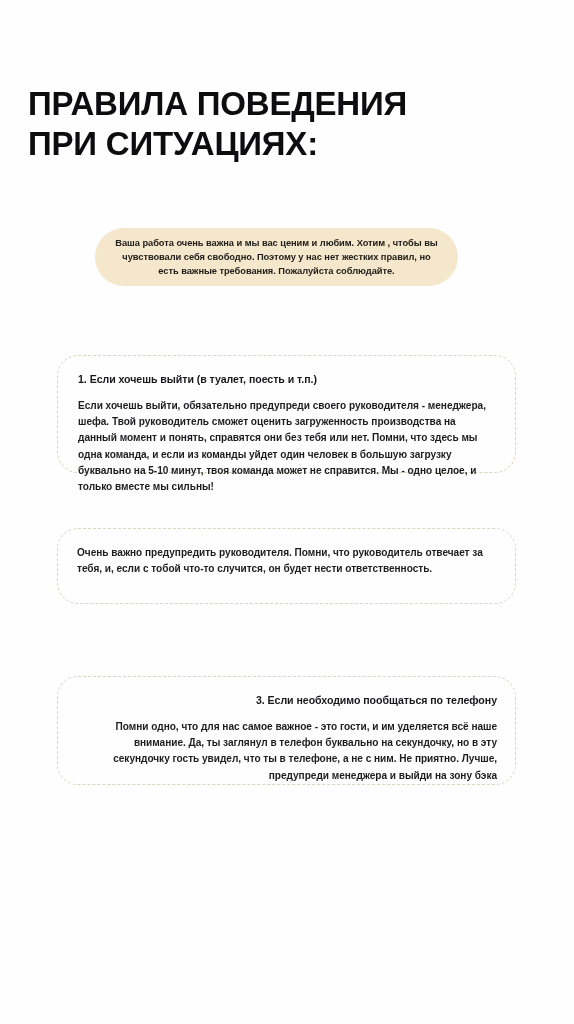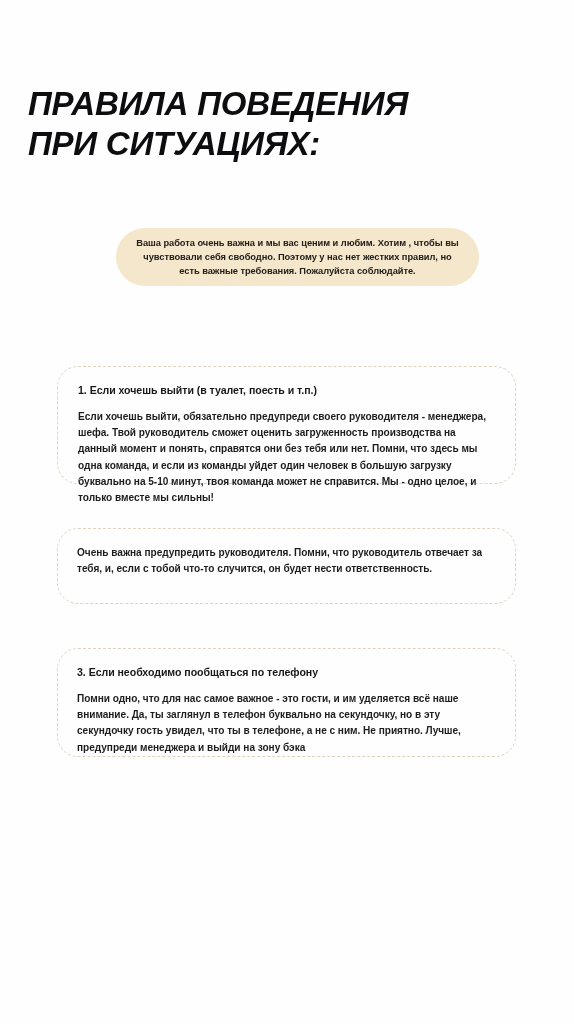--- a/index.html
+++ b/index.html
@@ -34,27 +34,26 @@
   }
   .title-line {
     display: block;
     font-size: 33px;
     line-height: 40px;
     font-weight: 700;
     letter-spacing: -0.2px;
     color: #0d0d0f;
     text-transform: uppercase;
     white-space: nowrap;
-    font-style: italic;
   }
 
   
   .callout {
     position: absolute;
-    left: 116px;
+    left: 95px;
     top: 228px;
     width: 363px;
     height: 58px;
     box-sizing: border-box;
     background: #f5e7cb;
     border-radius: 29px;
     display: flex;
     align-items: center;
     justify-content: center;
     padding: 0 16px;
@@ -73,23 +72,23 @@
   .card {
     position: absolute;
     left: 57px;
     width: 459px;
     box-sizing: border-box;
     border: 1.5px dashed #ddd4c0;
     border-radius: 21px;
     background: transparent;
     padding: 16px 18px 16px 19px;
   }
-  .card-1 { top: 366px; height: 118px; padding-left: 20px; }
+  .card-1 { top: 355px; height: 118px; padding-left: 20px; }
   .card-2 { top: 528px; height: 76px; }
-  .card-3 { top: 648px; height: 109px; }
+  .card-3 { top: 676px; height: 109px; text-align: right; }
 
   .card-heading {
     display: block;
     font-size: 10.6px;
     line-height: 15px;
     font-weight: 700;
     color: #18181b;
     letter-spacing: -0.05px;
     margin: 0 0 11px 0;
   }
@@ -116,21 +115,21 @@
   <div class="callout">
     <span class="callout-text">Ваша работа очень  важна и мы вас ценим и любим. Хотим , чтобы вы чувствовали себя свободно. Поэтому у нас нет жестких правил, но есть важные требования. Пожалуйста соблюдайте.</span>
   </div>
 
   <div class="card card-1">
     <span class="card-heading">1. Если хочешь выйти (в туалет, поесть и т.п.)</span>
     <span class="card-body">Если хочешь выйти, обязательно предупреди своего руководителя - менеджера, шефа. Твой руководитель сможет оценить загруженность производства на данный момент и понять, справятся они без тебя или нет. Помни, что здесь мы одна команда, и если из команды уйдет один человек в большую загрузку буквально на 5-10 минут, твоя команда может не справится. Мы - одно целое, и только вместе мы сильны!</span>
   </div>
 
   <div class="card card-2">
-    <span class="card-body">Очень важна предупредить руководителя. Помни, что руководитель отвечает за тебя, и, если с тобой что-то случится, он будет нести ответственность.</span>
+    <span class="card-body">Очень важно предупредить руководителя. Помни, что руководитель отвечает за тебя, и, если с тобой что-то случится, он будет нести ответственность.</span>
   </div>
 
   <div class="card card-3">
     <span class="card-heading">3. Если необходимо пообщаться по телефону</span>
     <span class="card-body">Помни одно, что для нас самое важное - это гости, и им уделяется всё наше внимание. Да, ты заглянул в телефон буквально на секундочку, но в эту секундочку гость увидел, что ты в телефоне, а не с ним.  Не приятно. Лучше, предупреди менеджера и выйди на зону бэка</span>
   </div>
 
 </div>
 
 </body></html>

